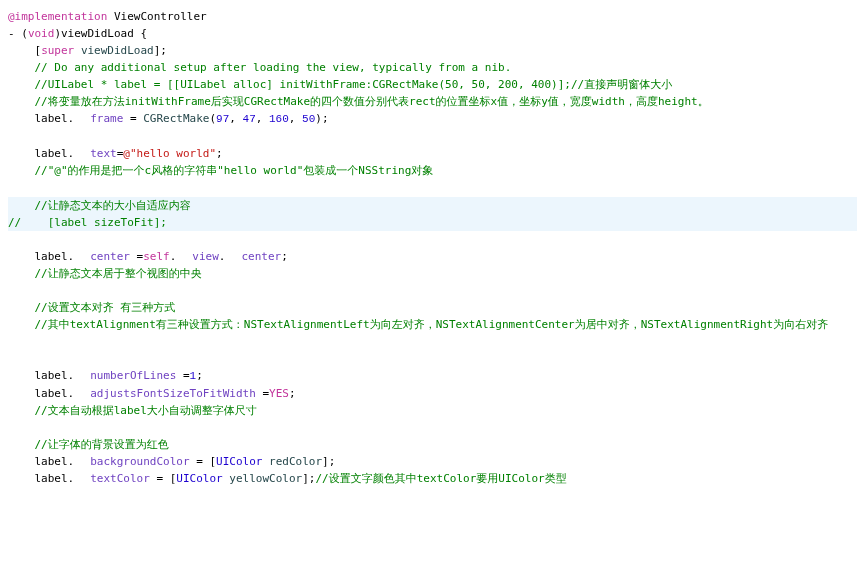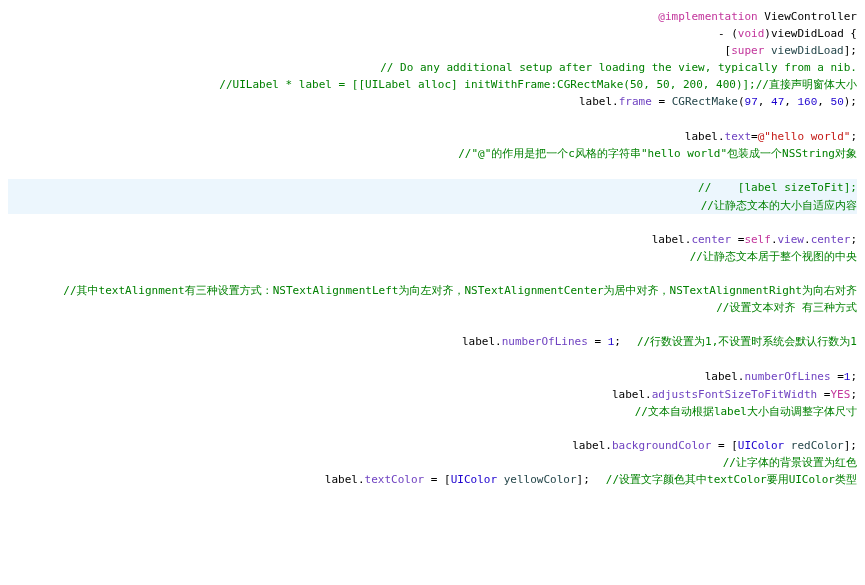--- a/index.html
+++ b/index.html
@@ -7,57 +7,57 @@
     padding: 8px;
     font-family: Menlo, Monaco, Consolas, monospace;
     font-size: 11px;
     line-height: 1.55;
     background: #ffffff;
     color: #000000;
     width: 865px;
     box-sizing: border-box;
     position: relative;
   }
-  .line { white-space: pre; text-align: right; }
+  .line { white-space: pre; }
   .highlight { background: #ecf6fd; display: block; }
   .kw-magenta { color: #c2349b; }
   .type      { color: #1c00cf; }
   .method    { color: #26474b; }
-  .prop      { color: #6f42c1; }
+  .prop      { color: #6f42c1; margin-left: 16px; }
   .ident     { color: #000000; }
   .str       { color: #c41a16; }
   .num       { color: #1c00cf; font-family: Liberation Mono, monospace; }
-  .comment   { color: #008000; margin-left: 16px; }
+  .comment   { color: #008000; }
 </style>
 </head>
 <body>
 
 <div id="code-container">
     <div class="line"><span class="kw-magenta">@implementation</span><span class="ident"> ViewController</span></div>
     <div class="line"><span class="ident">- (</span><span class="kw-magenta">void</span><span class="ident">)viewDidLoad {</span></div>
     <div class="line"><span class="ident">    [</span><span class="kw-magenta">super</span><span class="ident"> </span><span class="method">viewDidLoad</span><span class="ident">];</span></div>
     <div class="line"><span class="comment">    // Do any additional setup after loading the view, typically from a nib.</span></div>
     <div class="line"><span class="comment">    //UILabel * label = [[UILabel alloc] initWithFrame:CGRectMake(50, 50, 200, 400)];//直接声明窗体大小</span></div>
+    <div class="line"><span class="comment">    //将变量放在方法initWithFrame后实现CGRectMake的四个数值分别代表rect的位置坐标x值，坐标y值，宽度width，高度height。</span></div>
     <div class="line"><span class="ident">    label.</span><span class="prop">frame</span><span class="ident"> = </span><span class="method">CGRectMake</span><span class="ident">(</span><span class="num">97</span><span class="ident">, </span><span class="num">47</span><span class="ident">, </span><span class="num">160</span><span class="ident">, </span><span class="num">50</span><span class="ident">);</span></div>
     <div class="line"><span class="ident">    </span></div>
     <div class="line"><span class="ident">    label.</span><span class="prop">text</span><span class="ident">=</span><span class="str">@"hello world"</span><span class="ident">;</span></div>
     <div class="line"><span class="comment">    //"@"的作用是把一个c风格的字符串"hello world"包装成一个NSString对象</span></div>
     <div class="line"><span class="ident">    </span></div>
+    <div class="line highlight"><span class="comment">    //让静态文本的大小自适应内容</span></div>
     <div class="line highlight"><span class="comment">//    [label sizeToFit];</span></div>
-    <div class="line highlight"><span class="comment">    //让静态文本的大小自适应内容</span></div>
     <div class="line"><span class="ident">    </span></div>
     <div class="line"><span class="ident">    label.</span><span class="prop">center</span><span class="ident"> =</span><span class="kw-magenta">self</span><span class="ident">.</span><span class="prop">view</span><span class="ident">.</span><span class="prop">center</span><span class="ident">;</span></div>
     <div class="line"><span class="comment">    //让静态文本居于整个视图的中央</span></div>
     <div class="line"><span class="ident">    </span></div>
+    <div class="line"><span class="comment">    //设置文本对齐 有三种方式</span></div>
     <div class="line"><span class="comment">    //其中textAlignment有三种设置方式：NSTextAlignmentLeft为向左对齐，NSTextAlignmentCenter为居中对齐，NSTextAlignmentRight为向右对齐</span></div>
-    <div class="line"><span class="comment">    //设置文本对齐 有三种方式</span></div>
     <div class="line"><span class="ident">    </span></div>
-    <div class="line"><span class="ident">    label.</span><span class="prop">numberOfLines</span><span class="ident"> = </span><span class="num">1</span><span class="ident">;</span><span class="comment">//行数设置为1,不设置时系统会默认行数为1</span></div>
     <div class="line"><span class="ident">    </span></div>
     <div class="line"><span class="ident">    label.</span><span class="prop">numberOfLines</span><span class="ident"> =</span><span class="num">1</span><span class="ident">;</span></div>
     <div class="line"><span class="ident">    label.</span><span class="prop">adjustsFontSizeToFitWidth</span><span class="ident"> =</span><span class="kw-magenta">YES</span><span class="ident">;</span></div>
     <div class="line"><span class="comment">    //文本自动根据label大小自动调整字体尺寸</span></div>
     <div class="line"><span class="ident">    </span></div>
+    <div class="line"><span class="comment">    //让字体的背景设置为红色</span></div>
     <div class="line"><span class="ident">    label.</span><span class="prop">backgroundColor</span><span class="ident"> = [</span><span class="type">UIColor</span><span class="ident"> </span><span class="method">redColor</span><span class="ident">];</span></div>
-    <div class="line"><span class="comment">    //让字体的背景设置为红色</span></div>
     <div class="line"><span class="ident">    label.</span><span class="prop">textColor</span><span class="ident"> = [</span><span class="type">UIColor</span><span class="ident"> </span><span class="method">yellowColor</span><span class="ident">];</span><span class="comment">//设置文字颜色其中textColor要用UIColor类型</span></div>
     <div class="line"><span class="ident">    </span></div>
   </div>
 
 </body></html>

